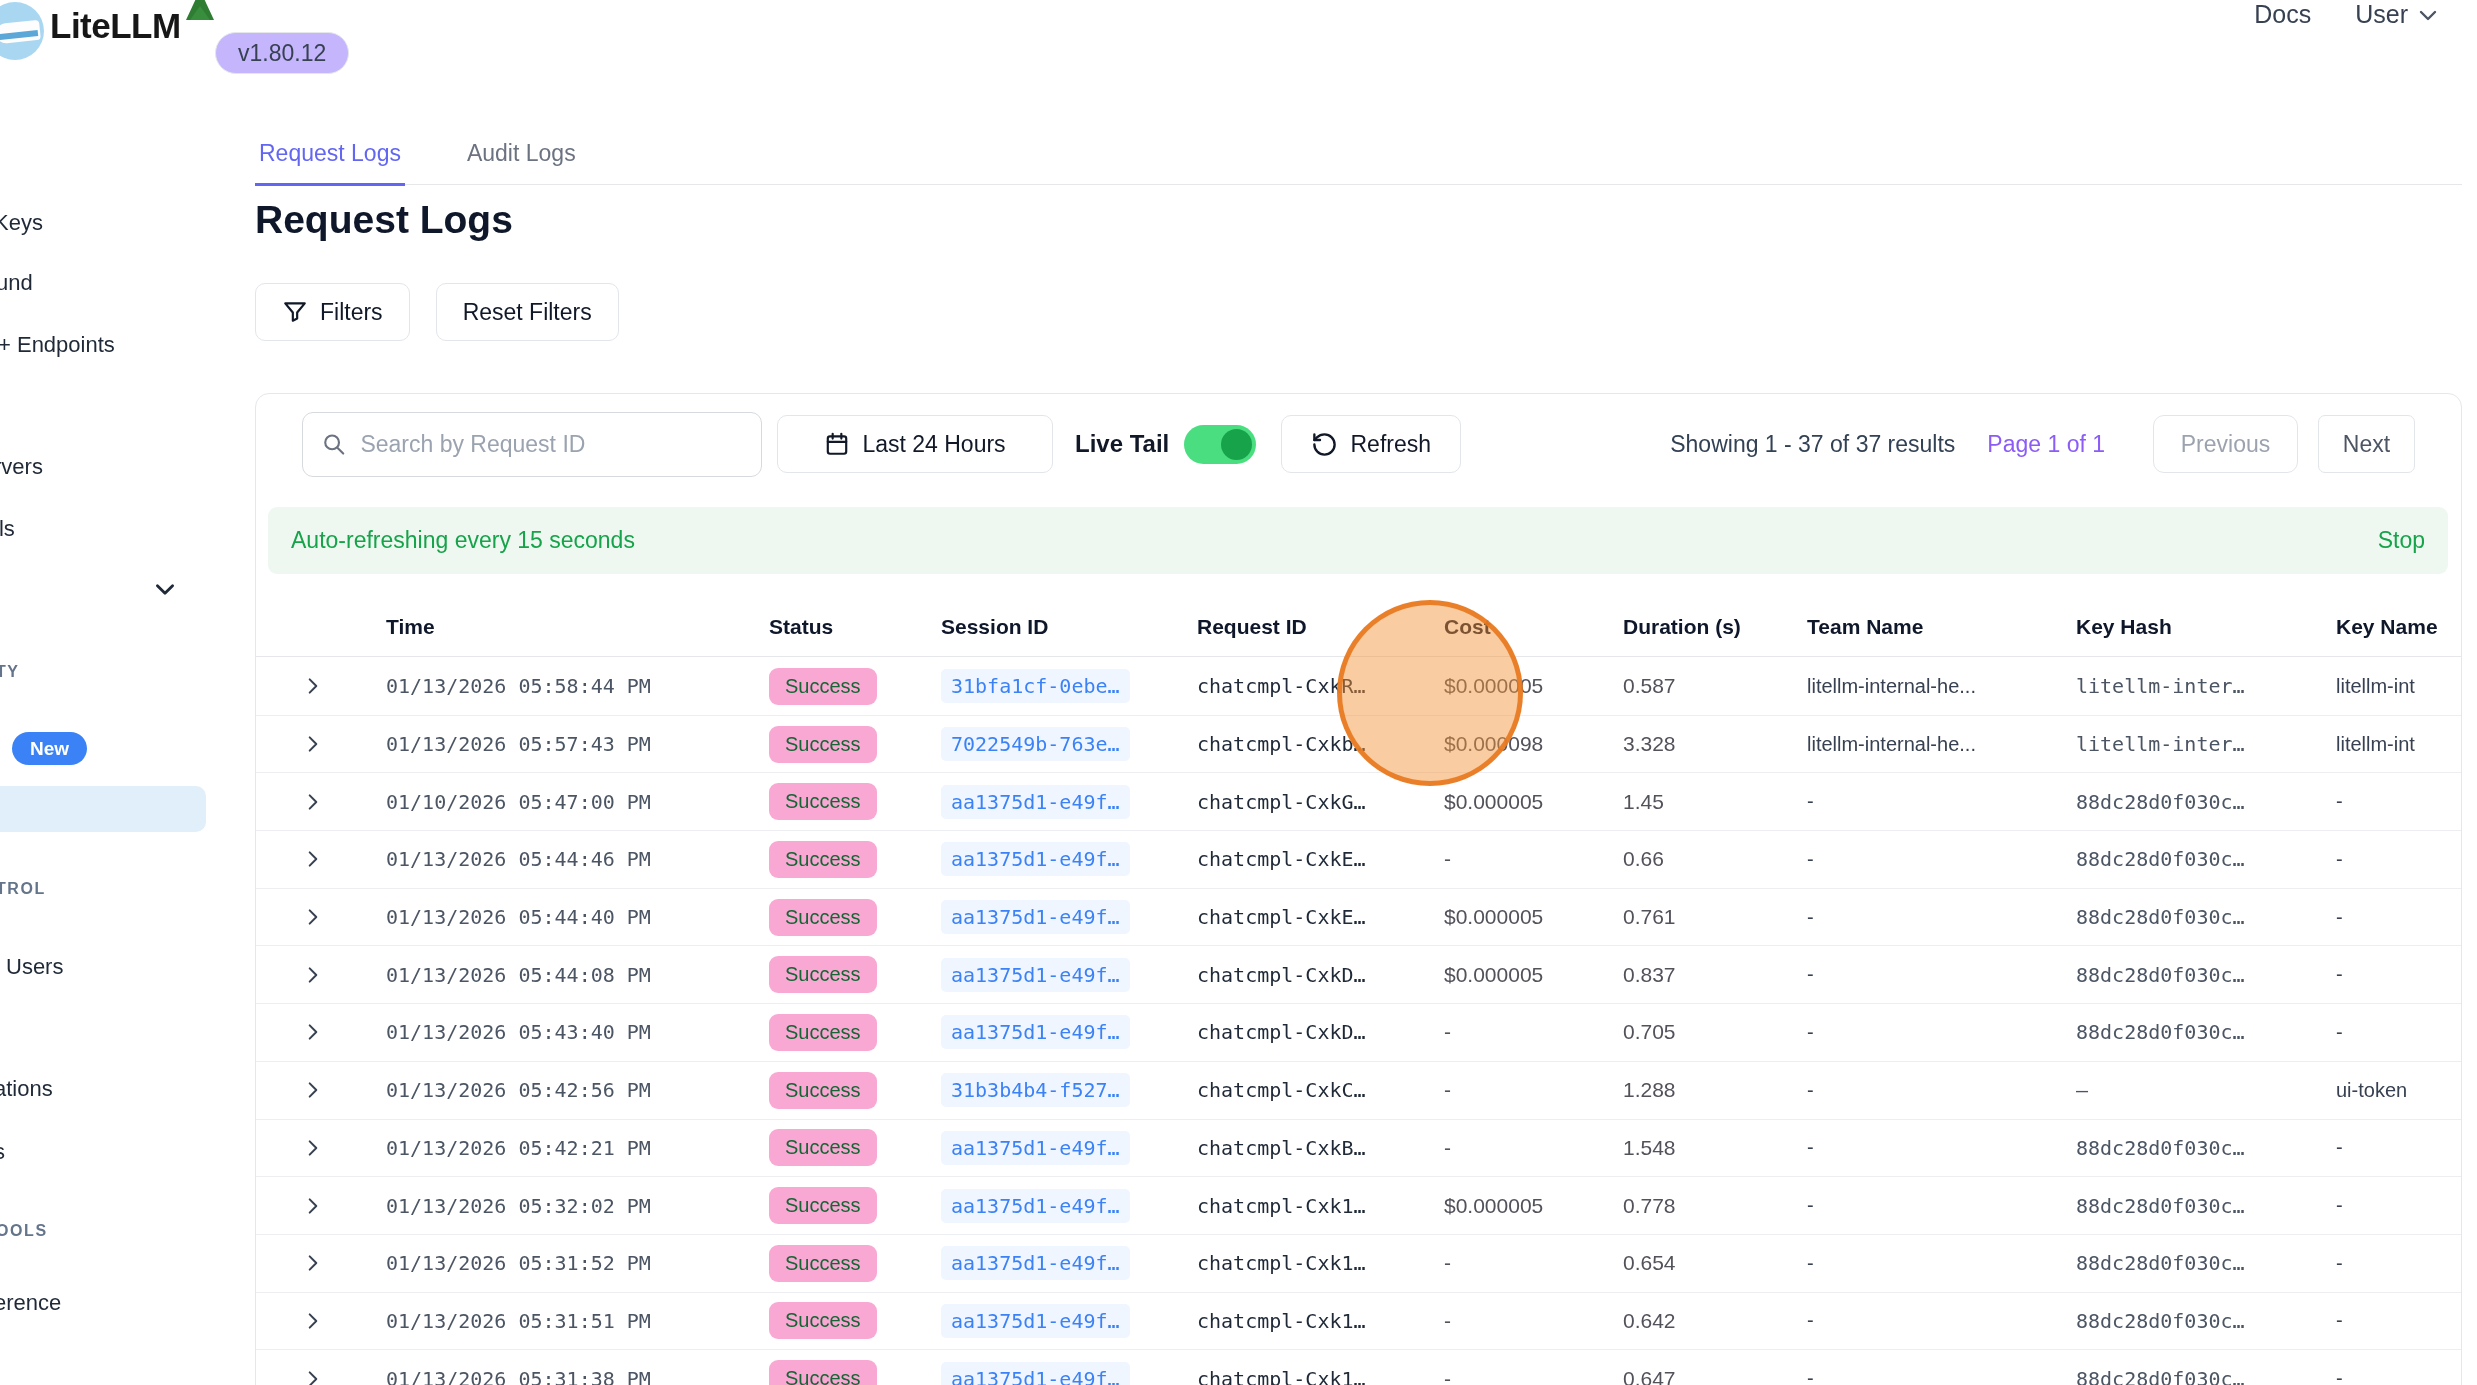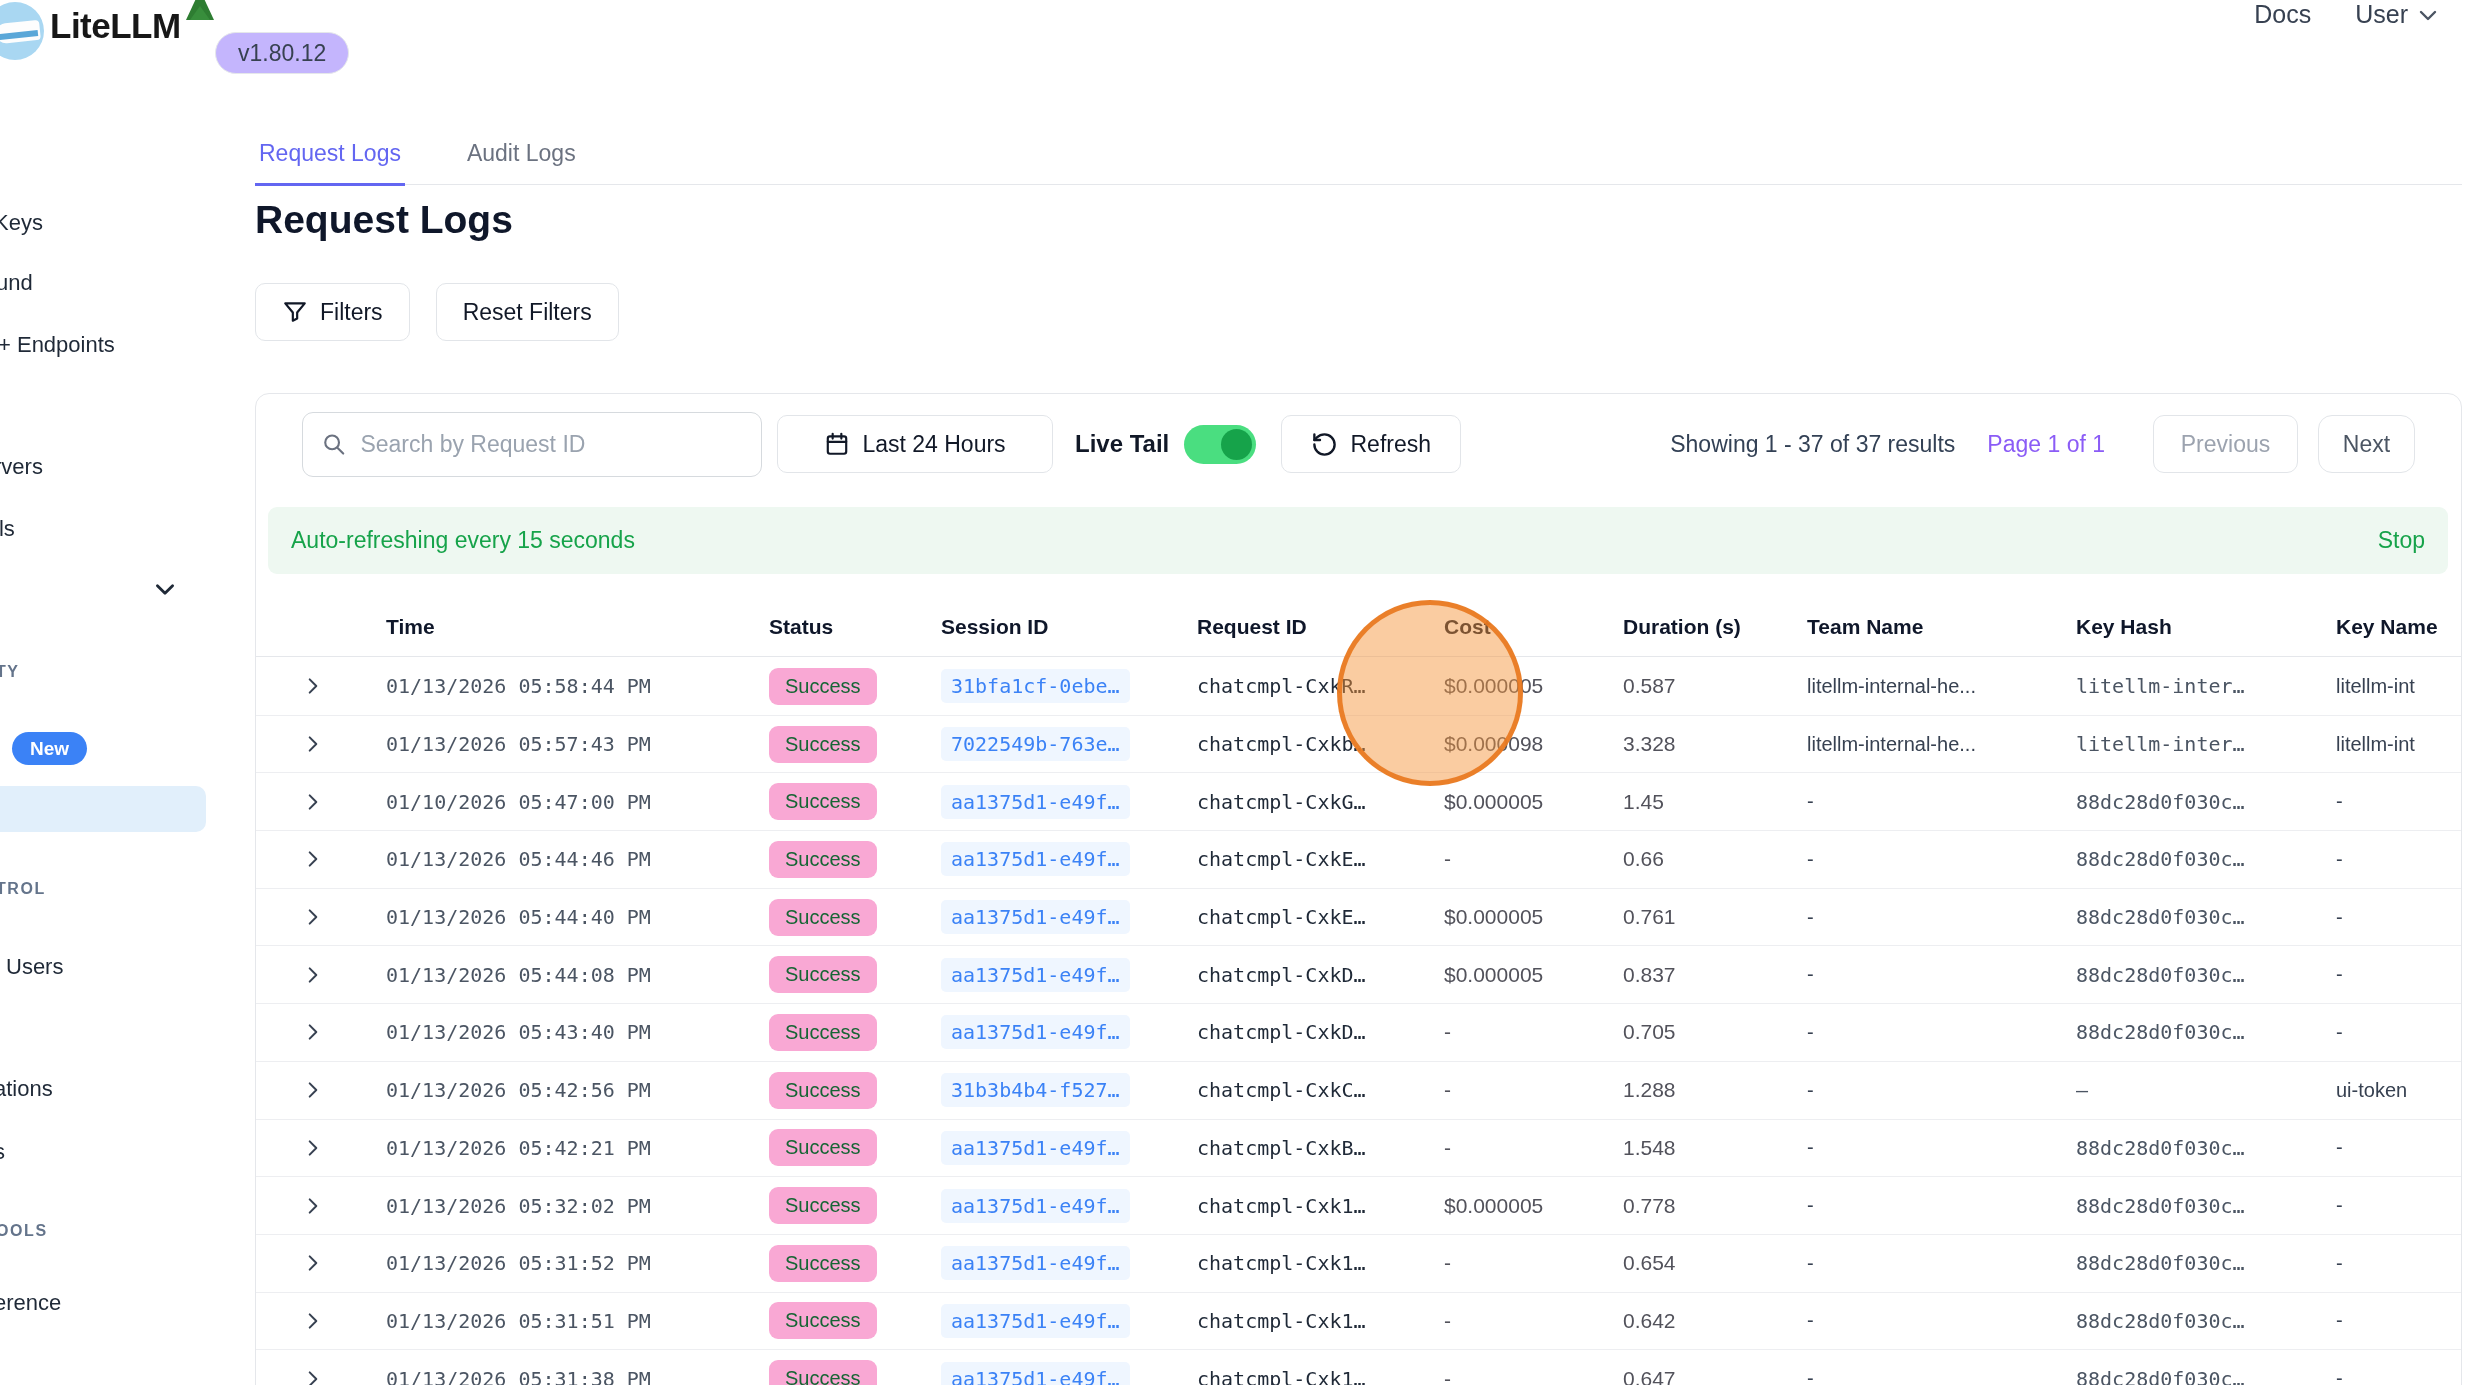--- a/index.html
+++ b/index.html
@@ -55,21 +55,21 @@
   .search-box input { border:none; outline:none; font-size:23px; color:#111827; width:100%; background:transparent; }
   .search-box input::placeholder { color:#9aa3af; }
   .btn-time { margin-left:15px; width:276px; justify-content:center; }
   .livetail-label { margin-left:22px; font-size:24px; font-weight:700; color:#111827; }
   .toggle { margin-left:15px; width:72px; height:39px; border-radius:20px; background:#4ade80; position:relative; cursor:pointer; }
   .toggle .knob { position:absolute; right:4px; top:4px; width:31px; height:31px; border-radius:50%; background:#16a34a; }
   .btn-refresh { margin-left:25px; width:180px; justify-content:center; }
   .results-info { margin-left:auto; font-size:23px; color:#334155; white-space:nowrap; }
   .page-info { margin-left:32px; font-size:23px; color:#8b5cf6; white-space:nowrap; }
   .btn-prev { margin-left:48px; width:145px; justify-content:center; border-radius:11px; color:#9ca3af; }
-  .btn-next { margin-left:20px; width:97px; justify-content:center; border-radius:14px; color:#4b5563; }
+  .btn-next { margin-left:20px; width:97px; justify-content:center; border-radius:7px; color:#4b5563; }
 
   
   .banner { position:absolute; left:12px; right:13px; top:113px; height:67px; background:#eef8f1; border-radius:9px;
     display:flex; align-items:center; justify-content:space-between; padding:0 23px; }
   .banner-text { font-size:23px; color:#16a34a; }
   .banner-stop { font-size:23px; color:#16a34a; cursor:pointer; }
 
   
   .thead { position:absolute; left:0; top:203px; width:100%; height:60px; display:flex; align-items:center;
     border-bottom:1px solid #e5e7eb; font-size:21px; font-weight:700; color:#0f172a; }

